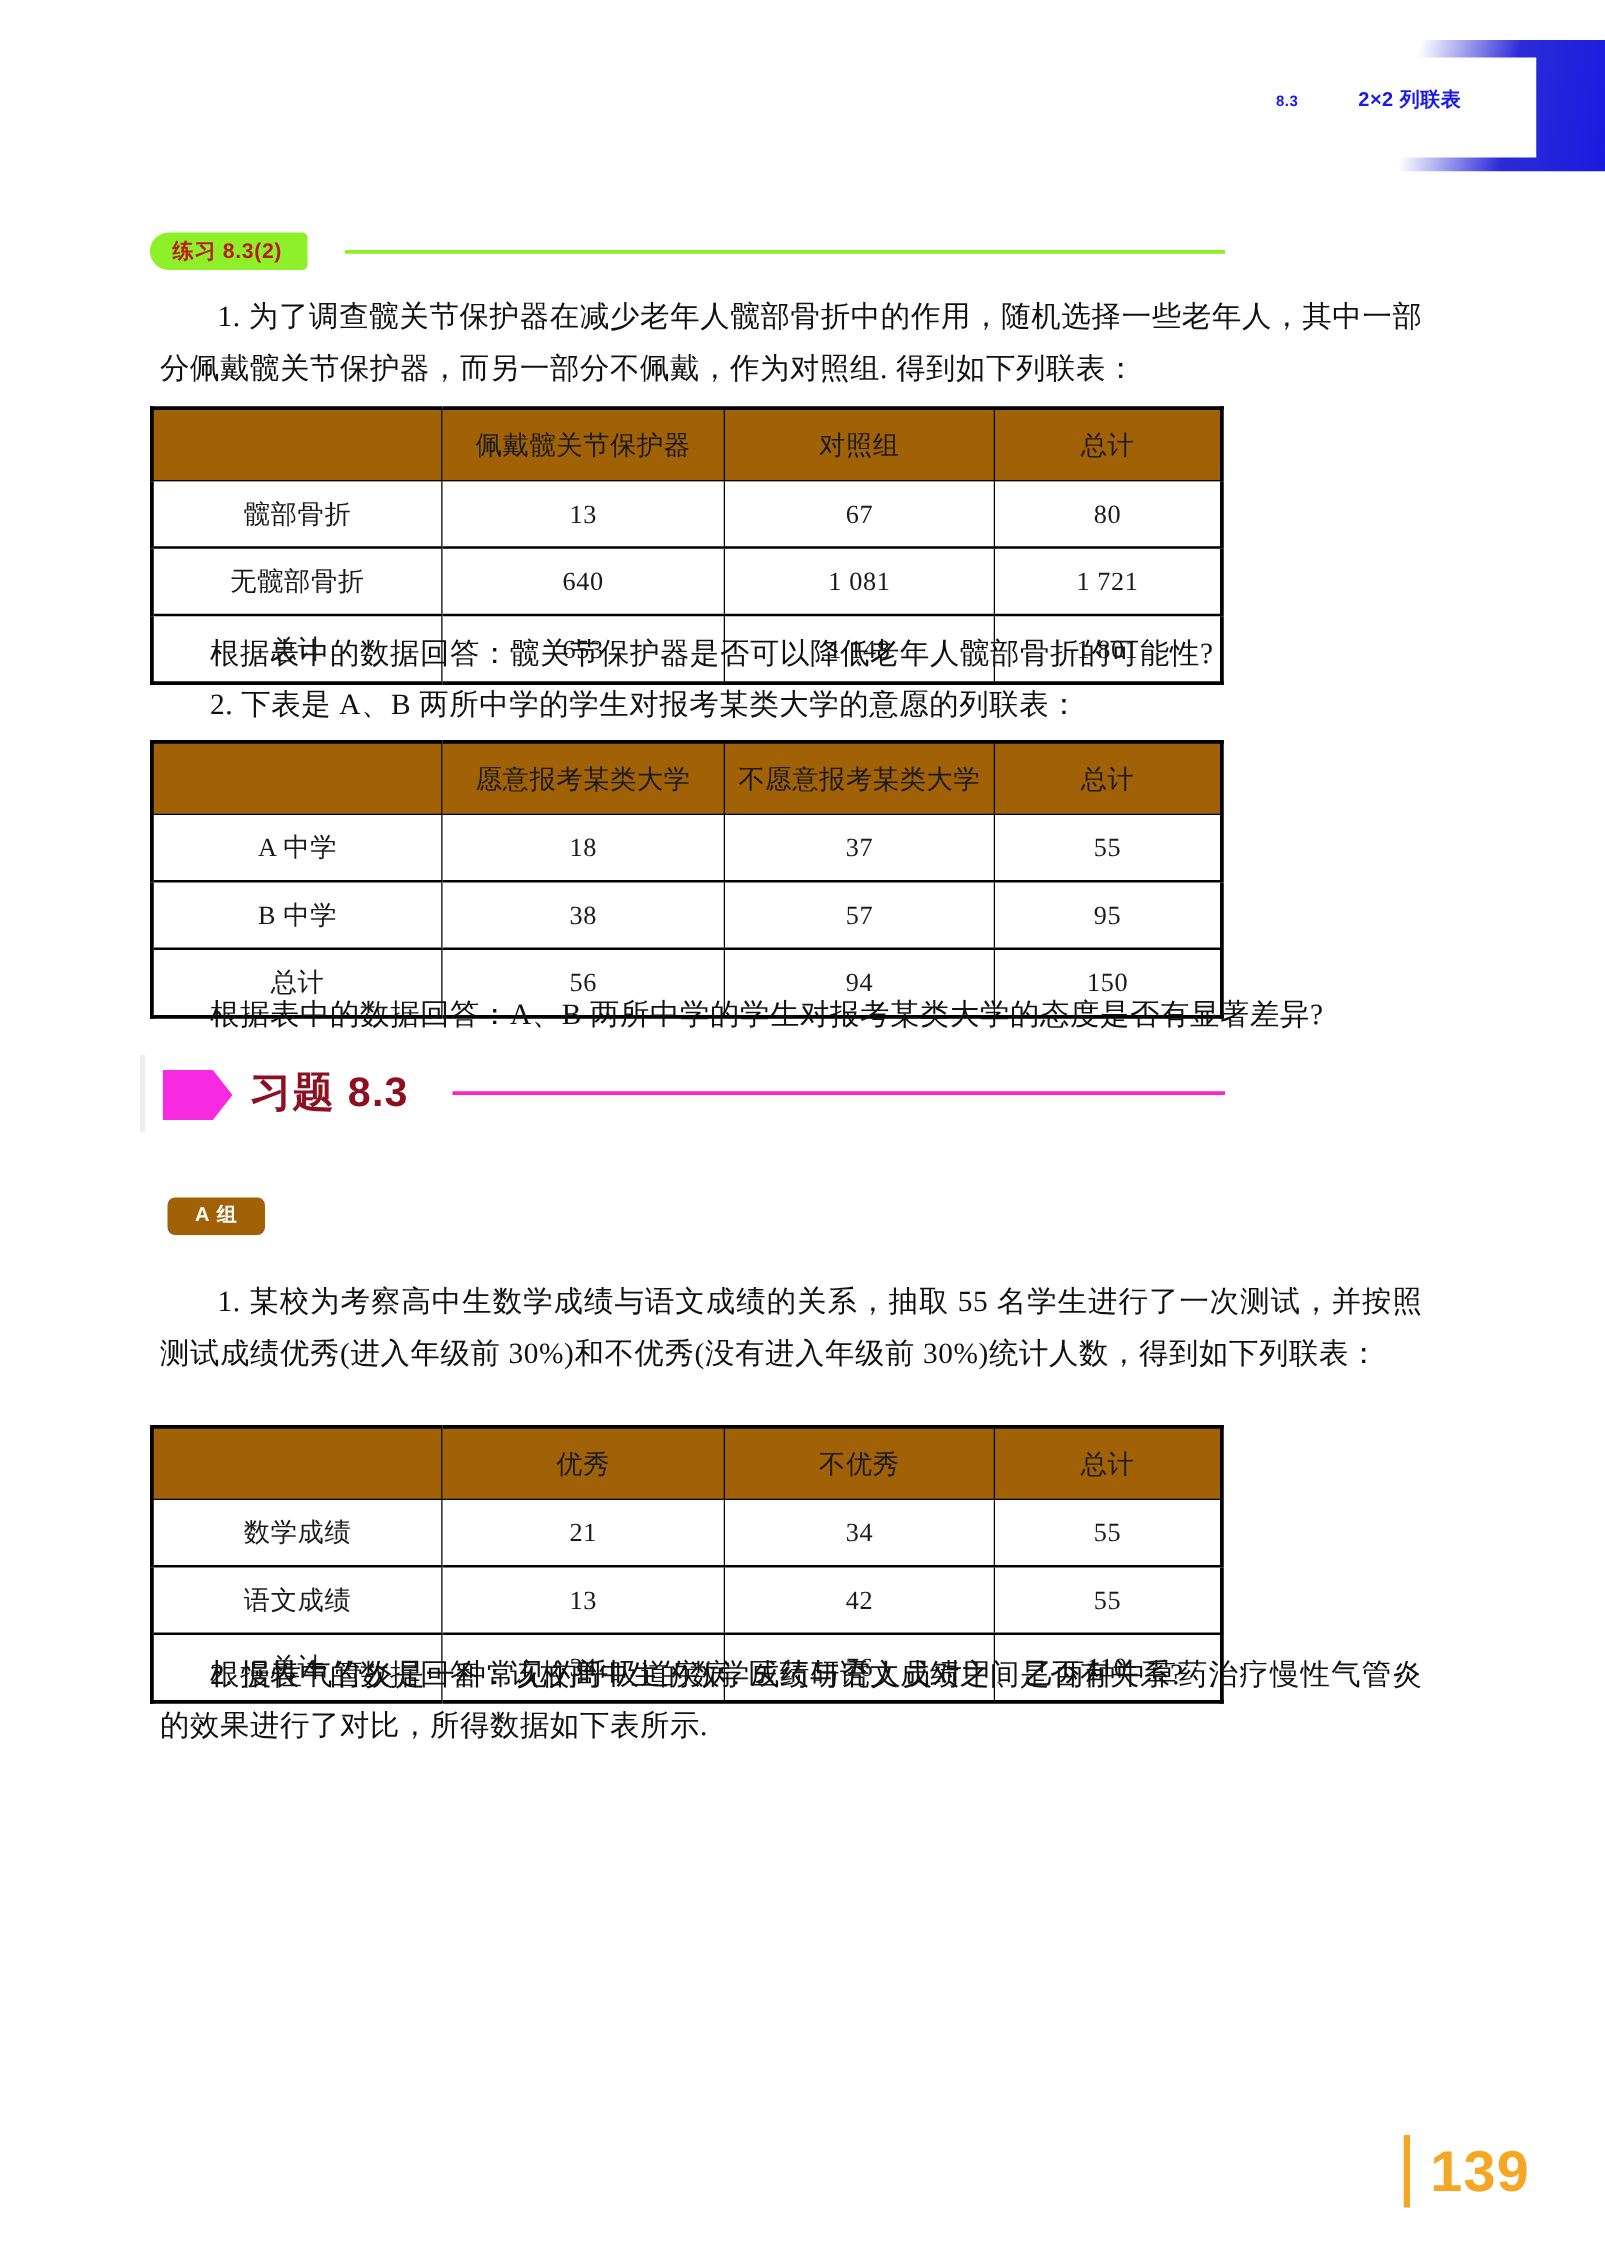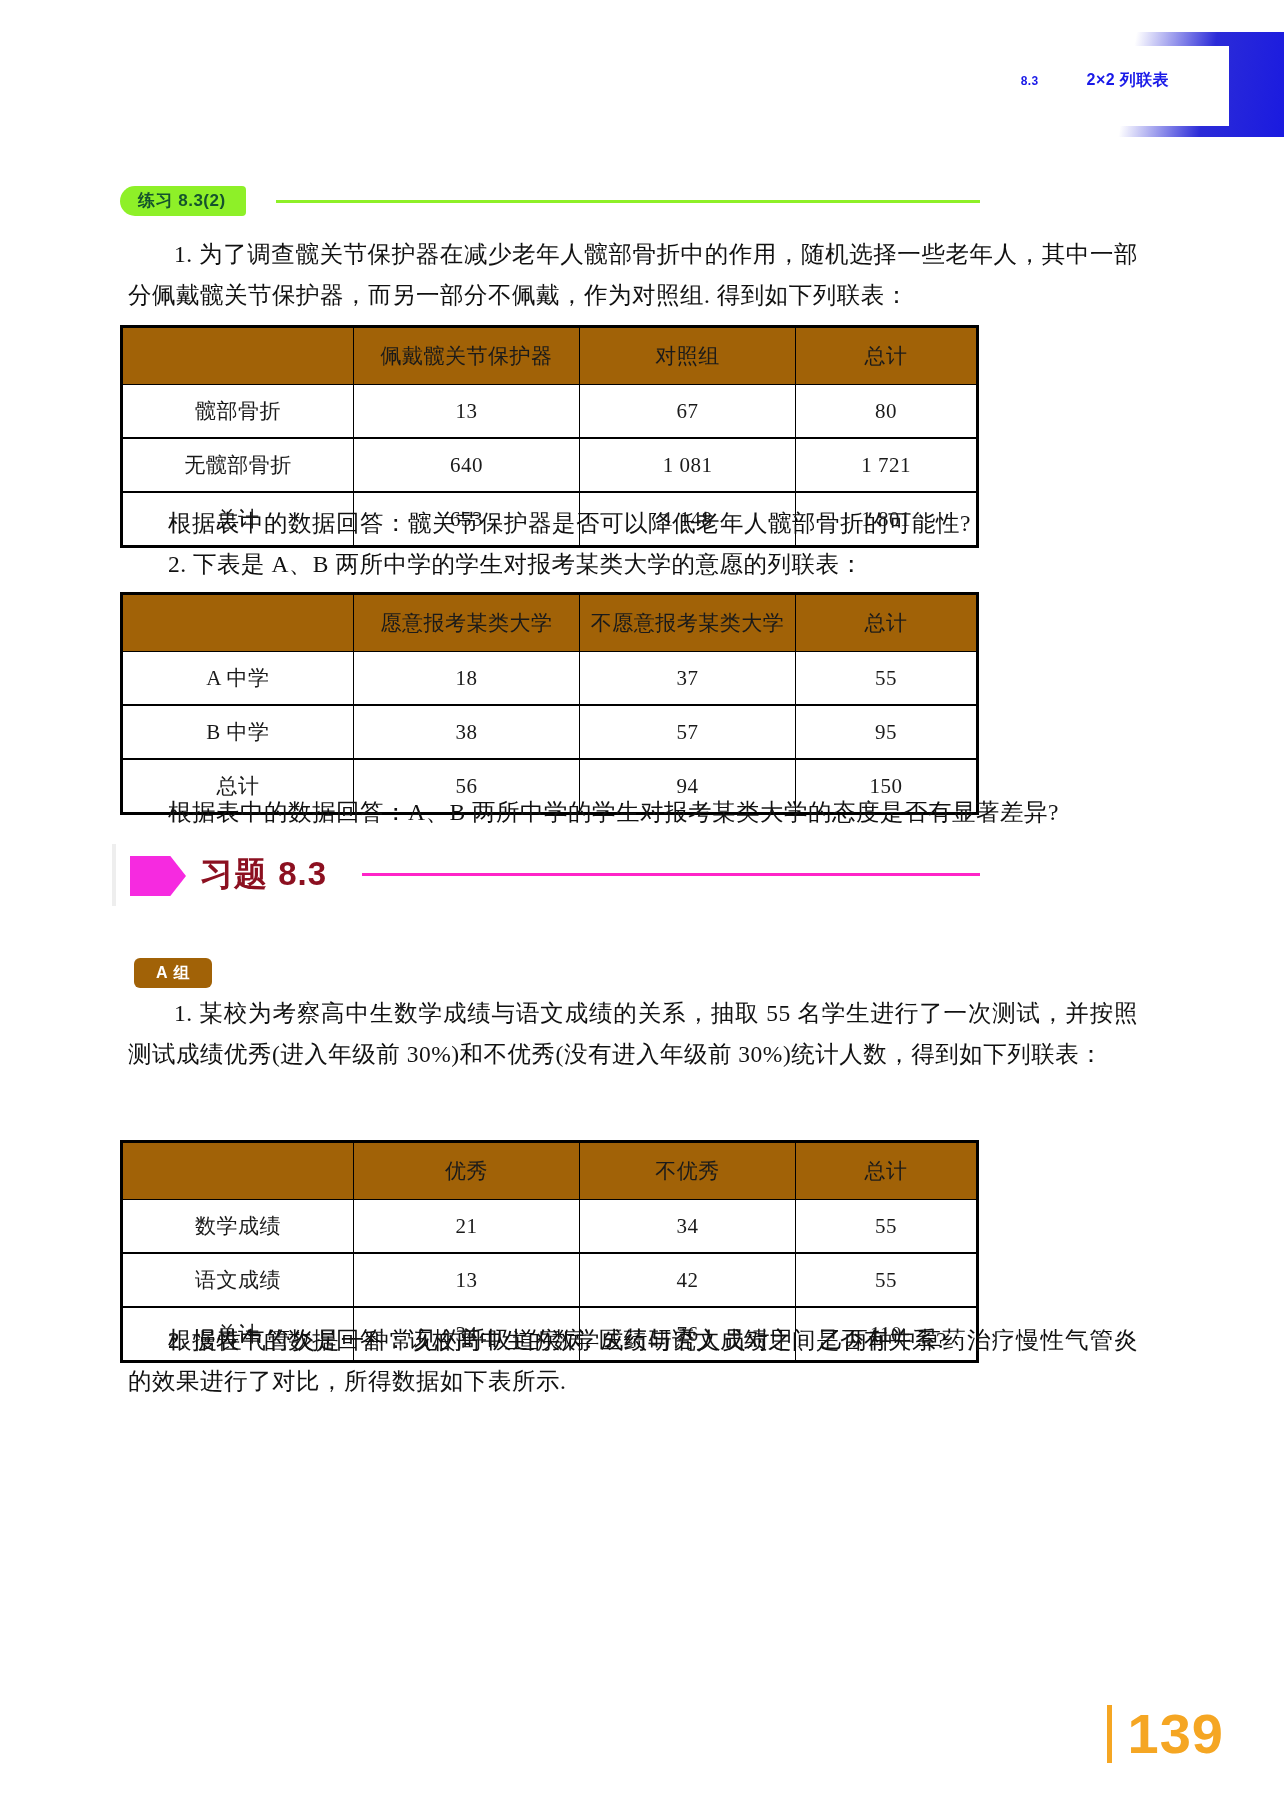--- a/index.html
+++ b/index.html
@@ -72,21 +72,21 @@
     height: 34px;
   }
   .lianxi-pill {
     position: absolute;
     left: 0;
     top: 0;
     height: 30px;
     padding: 0 20px 0 18px;
     border-radius: 15px 4px 4px 15px;
     background: #8ef028;
-    color: #14532d;
+    color: #b91c1c;
     font-family: "Liberation Sans", sans-serif;
     font-weight: bold;
     font-size: 17px;
     line-height: 30px;
     letter-spacing: 0.5px;
     white-space: nowrap;
   }
   .lianxi-rule {
     position: absolute;
     left: 156px;
@@ -227,21 +227,21 @@
   }
   .folio-bar {
     width: 5px;
     height: 58px;
     background: #f5a623;
   }
   .folio-num {
     color: #f5a623;
     font-family: "Liberation Sans", sans-serif;
     font-weight: bold;
-    font-size: 56px;
+    font-size: 46px;
     letter-spacing: 1px;
   }
 </style>
 </head>
 <body>
 
 <div class="page">
 
   <div class="runhead">
     <div class="runhead-blue-block"></div>
@@ -340,21 +340,21 @@
 
   <div class="xiti-banner">
     <div class="xiti-tab"></div>
     <div class="xiti-arrow"></div>
     <div class="xiti-label">习题 8.3</div>
     <div class="xiti-rule"></div>
   </div>
 
   <div class="group-badge">A 组</div>
 
-  <div class="para indent" style="top:993px;">1. 某校为考察高中生数学成绩与语文成绩的关系，抽取 55 名学生进行了一次测试，并按照测试成绩优秀(进入年级前 30%)和不优秀(没有进入年级前 30%)统计人数，得到如下列联表：</div>
+  <div class="para indent" style="top:1022px;">1. 某校为考察高中生数学成绩与语文成绩的关系，抽取 55 名学生进行了一次测试，并按照测试成绩优秀(进入年级前 30%)和不优秀(没有进入年级前 30%)统计人数，得到如下列联表：</div>
 
   <table class="ctable" style="top:1140px;">
     <colgroup>
         <col class="c0">
         <col class="c1">
         <col class="c2">
         <col class="c3">
       </colgroup>
     <thead>
       <tr>

